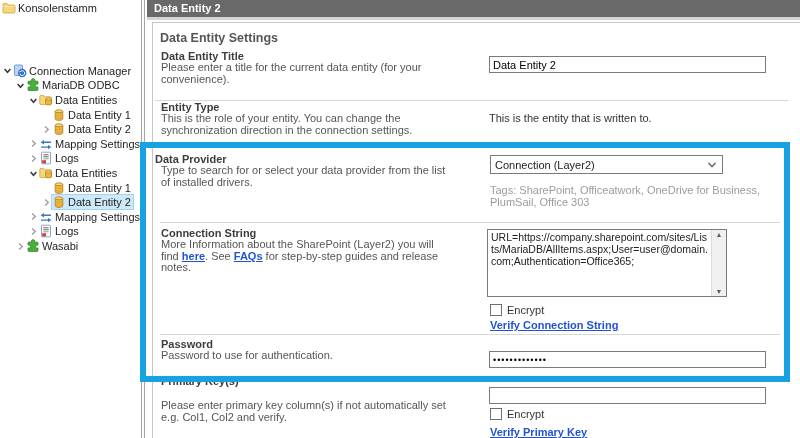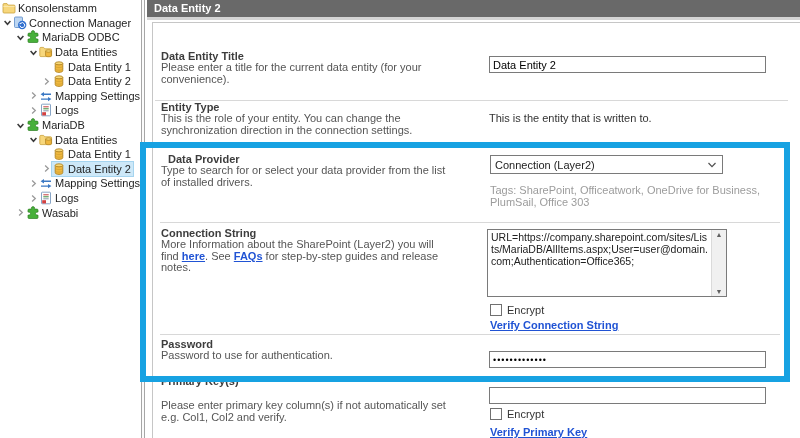--- a/index.html
+++ b/index.html
@@ -54,21 +54,21 @@
       <span class="tree-sel-wrap">
         <span class="tree-icon">
           <svg viewBox="0 0 14 14">
             <path d="M1 3.6 Q1 2.6 2 2.6 H5 L6.2 4.1 H12 Q13 4.1 13 5.1 V11 Q13 12 12 12 H2 Q1 12 1 11 Z" fill="#F7D77C" stroke="#C9A23D" stroke-width="0.8"></path>
             <path d="M1.4 5.4 H12.6" stroke="#FBE9B0" stroke-width="1"></path>
           </svg>
         </span>
         <span>Konsolenstamm</span>
       </span>
     </div>
-    <div class="tree-row" style="padding-left: 2px;">
+    <div class="tree-row" style="padding-left: 2px; margin-top: 48px;">
       <span class="tree-chevron">
         <svg width="9" height="9" viewBox="0 0 9 9">
           <path d="M1.6 3 L4.5 6.2 L7.4 3" fill="none" stroke="#3c3c3c" stroke-width="1.6"></path>
         </svg>
       </span>
       <span class="tree-sel-wrap">
         <span class="tree-icon">
           <svg viewBox="0 0 14 14">
             <rect x="1.5" y="1" width="8" height="10.5" rx="1" fill="#BCD6F2" stroke="#5B8BC9" stroke-width="0.8"></rect>
             <circle cx="9.2" cy="9" r="4.2" fill="#2F6FD0"></circle>
@@ -169,35 +169,20 @@
             <rect x="2.5" y="1.2" width="9" height="11.6" rx="0.8" fill="#fff" stroke="#7A9BC0" stroke-width="0.9"></rect>
             <path d="M4.3 3.8 h5.4" stroke="#C44040" stroke-width="1"></path>
             <path d="M4.3 5.8 h5.4" stroke="#3A8A3A" stroke-width="1"></path>
             <path d="M4.3 7.8 h5.4" stroke="#8899AA" stroke-width="1"></path>
             <rect x="3.2" y="9.2" width="3.8" height="3.2" fill="#D44040"></rect>
           </svg>
         </span>
         <span>Logs</span>
       </span>
     </div>
-    <div class="tree-row" style="padding-left: 15px;">
-      <span class="tree-chevron">
-        <svg width="9" height="9" viewBox="0 0 9 9">
-          <path d="M1.6 3 L4.5 6.2 L7.4 3" fill="none" stroke="#3c3c3c" stroke-width="1.6"></path>
-        </svg>
-      </span>
-      <span class="tree-sel-wrap">
-        <span class="tree-icon">
-          <svg viewBox="0 0 14 14">
-            <path d="M5.4 2.2 a1.6 1.6 0 0 1 3.2 0 V3.1 H11 a1 1 0 0 1 1 1 v2 h-1 a1.5 1.5 0 0 0 0 3 h1 v2.4 a1 1 0 0 1 -1 1 H3 a1 1 0 0 1 -1 -1 V9.1 h1 a1.5 1.5 0 0 0 0 -3 H2 v-2 a1 1 0 0 1 1 -1 h2.4 Z" fill="#47B03A" stroke="#2E8024" stroke-width="0.7"></path>
-          </svg>
-        </span>
-        <span>MariaDB</span>
-      </span>
-    </div>
     <div class="tree-row" style="padding-left: 28px;">
       <span class="tree-chevron">
         <svg width="9" height="9" viewBox="0 0 9 9">
           <path d="M1.6 3 L4.5 6.2 L7.4 3" fill="none" stroke="#3c3c3c" stroke-width="1.6"></path>
         </svg>
       </span>
       <span class="tree-sel-wrap">
         <span class="tree-icon">
           <svg viewBox="0 0 14 14">
             <path d="M0.8 3.4 Q0.8 2.4 1.8 2.4 H4.6 L5.7 3.8 H11.6 Q12.6 3.8 12.6 4.8 V10.6 Q12.6 11.6 11.6 11.6 H1.8 Q0.8 11.6 0.8 10.6 Z" fill="#F7D77C" stroke="#C9A23D" stroke-width="0.8"></path>
@@ -291,32 +276,33 @@
   </div>
 <div id="vsep" class="abs"></div>
 
 <div id="main-pane" class="abs">
   <div id="header-bar" class="abs" style="background: rgb(105, 105, 105);">
     <span>Data Entity 2</span>
   </div>
   <div id="header-strip" class="abs"></div>
   <div id="content-box" class="abs"></div>
 
+  <div class="abs section-title" style="left:13px;top:31px;">Data Entity Settings</div>
 
   <div class="abs fld-label" style="left:14px;top:50px;">Data Entity Title</div>
   <div class="abs fld-desc" style="left:14px;top:62px;width:295px;">Please enter a title for the current data entity (for your convenience).</div>
   <input class="abs txt-input" style="left: 342px; top: 56px; width: 277px;" value="Data Entity 2">
 
   <div class="abs sep" style="left:8px;top:100px;width:633px;"></div>
 
   <div class="abs fld-label" style="left:14px;top:101px;">Entity Type</div>
   <div class="abs fld-desc" style="left:14px;top:113px;width:295px;">This is the role of your entity. You can change the synchronization direction in the connection settings.</div>
   <div class="abs static-val" style="left:342px;top:112px;">This is the entity that is written to.</div>
 
-  <div class="abs fld-label" style="left:21px;top:153px;">Data Provider</div>
+  <div class="abs fld-label" style="left:8px;top:153px;">Data Provider</div>
   <div class="abs fld-desc" style="left:14px;top:165px;width:295px;">Type to search for or select your data provider from the list of installed drivers.</div>
   <div class="abs dropdown" style="left:343px;top:155px;width:233px;">
     <span>Connection (Layer2)</span>
     <span class="dd-chev">
       <svg width="10" height="8" viewBox="0 0 10 8">
           <path d="M1.5 2 L5 5.6 L8.5 2" fill="none" stroke="#505050" stroke-width="1.2"></path>
         </svg>
     </span>
   </div>
   <div class="abs tags" style="left:343px;top:185px;width:282px;">Tags: SharePoint, Officeatwork, OneDrive for Business, PlumSail, Office 303</div>

